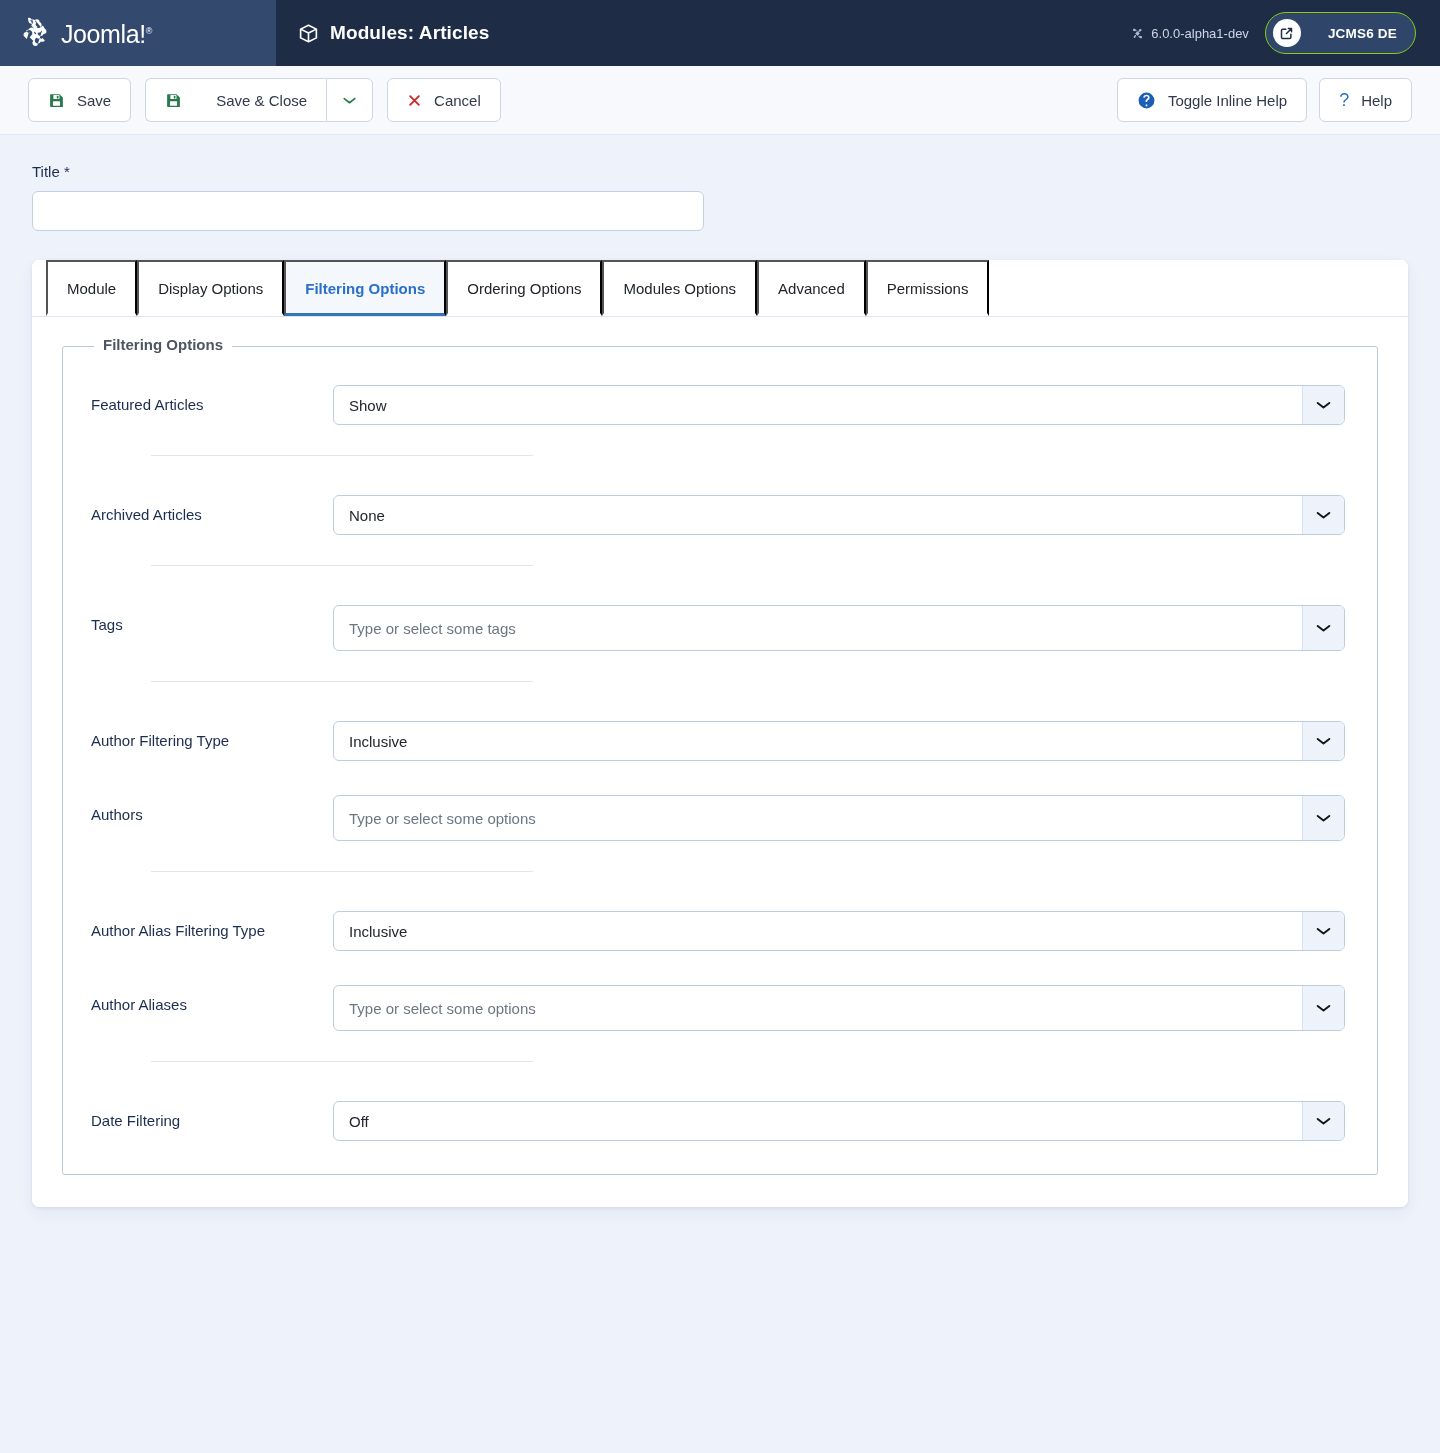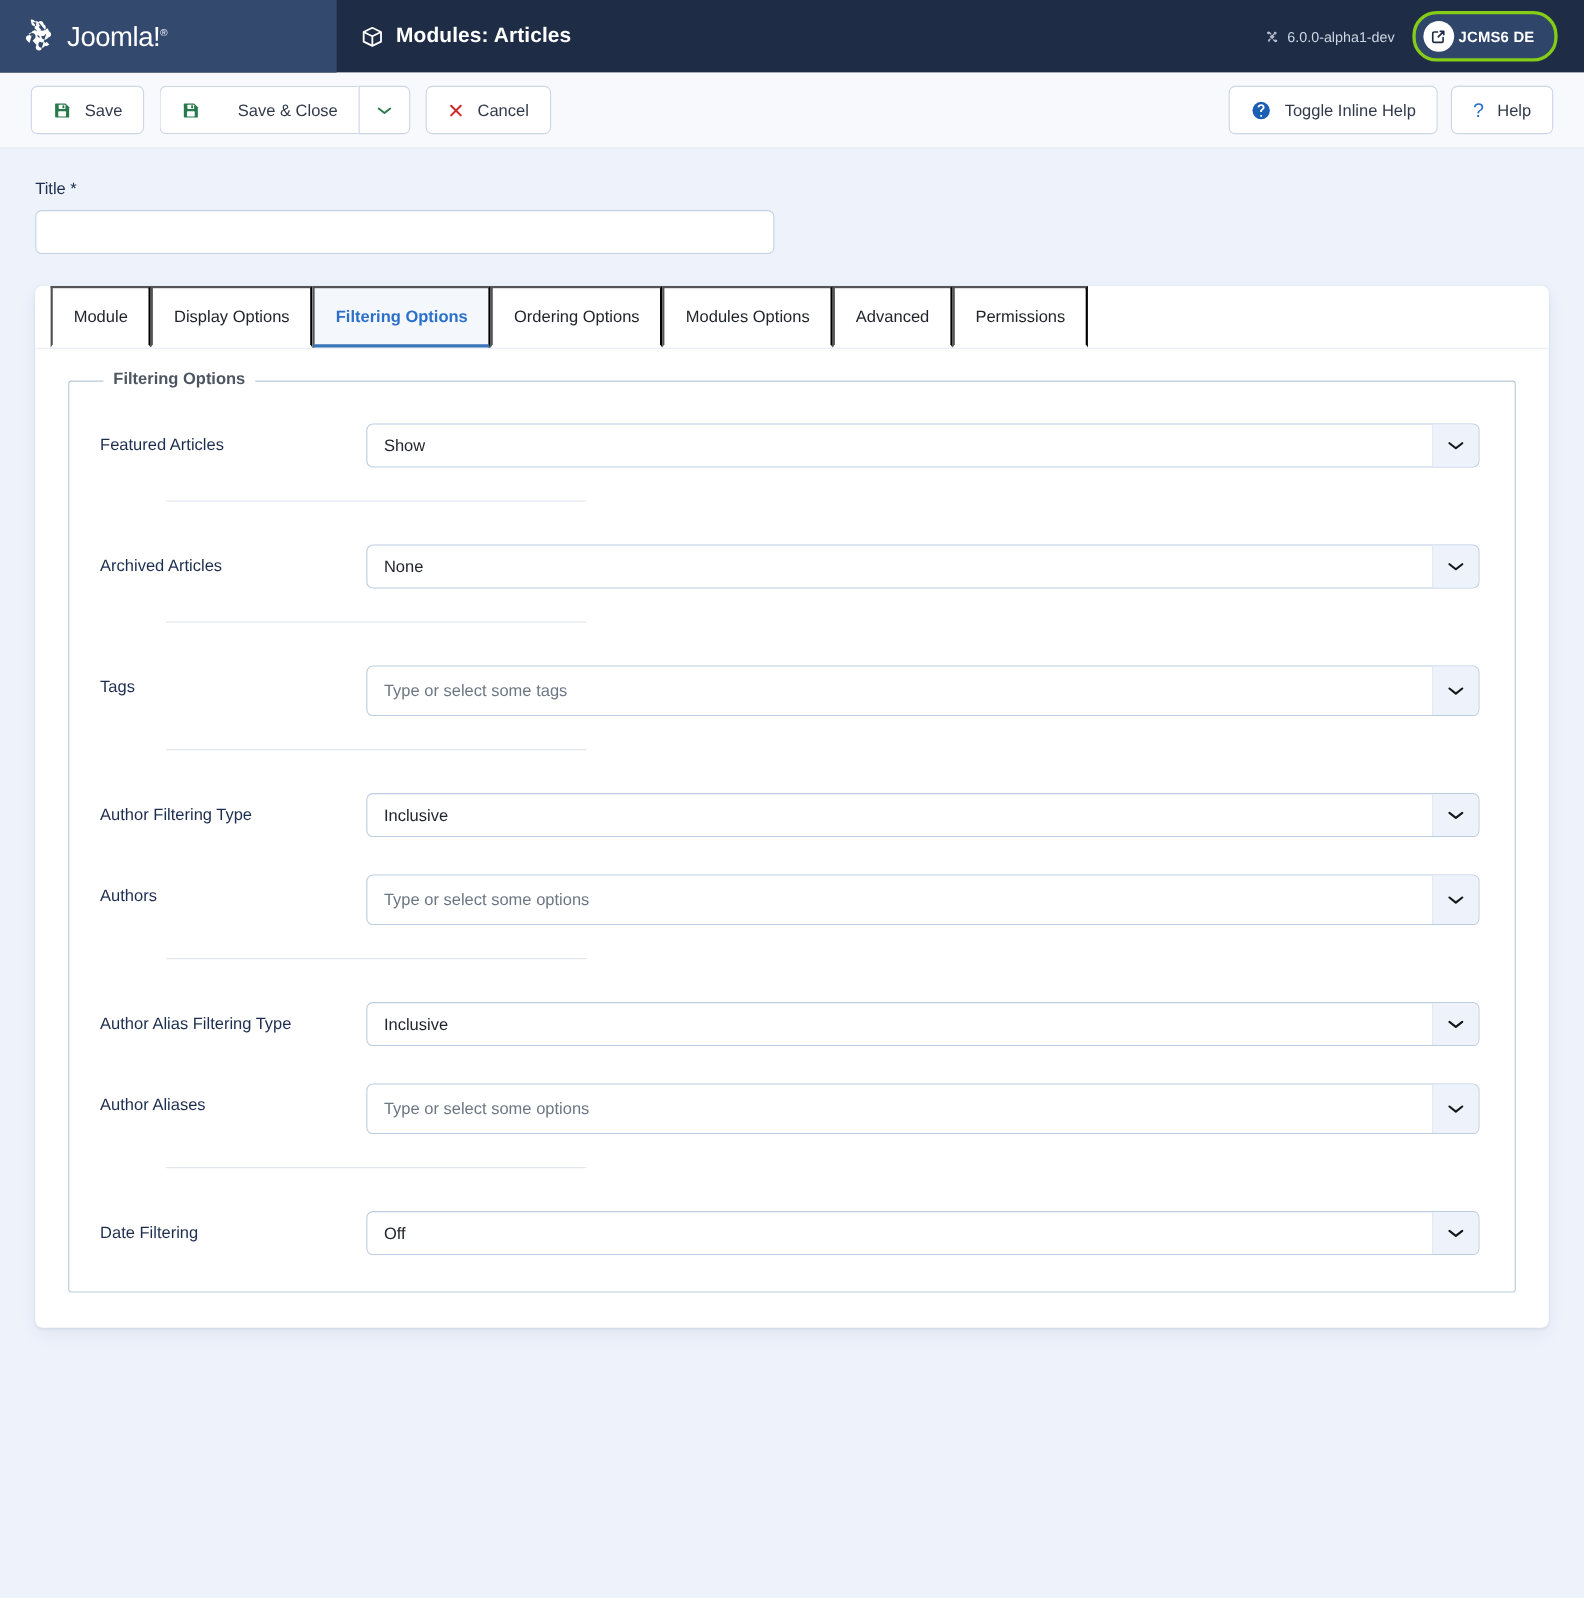--- a/index.html
+++ b/index.html
@@ -12,21 +12,21 @@
   }
 
   
   .header {
     height: 66px;
     display: flex;
     align-items: stretch;
     background: #1e2c45;
   }
   .brand {
-    width: 306px;
+    width: 276px;
     background: #33496e;
     display: flex;
     align-items: center;
     padding-left: 18px;
   }
   .brand-logo { display: flex; align-items: center; gap: 9px; }
   .joomla-mark { width: 34px; height: 34px; display: block; }
   .brand-word {
     color: #ffffff;
     font-size: 25px;
@@ -61,24 +61,24 @@
     display: flex;
     align-items: center;
     gap: 7px;
     color: #cdd6e4;
     font-size: 13px;
   }
   .version-mark { width: 13px; height: 13px; display: block; opacity: .85; }
   .site-btn {
     display: flex;
     align-items: center;
-    gap: 4px;
+    gap: 27px;
     background: #2f4straight;
     background: #2f456a;
-    border: 3px solid #84cc16;
+    border: 1px solid #84cc16;
     border-radius: 22px;
     padding: 6px 18px 6px 7px;
     color: #ffffff;
     font-size: 13.5px;
     font-weight: 700;
     letter-spacing: .2px;
   }
   .site-btn .ext-circle {
     width: 28px; height: 28px;
     border-radius: 50%;

